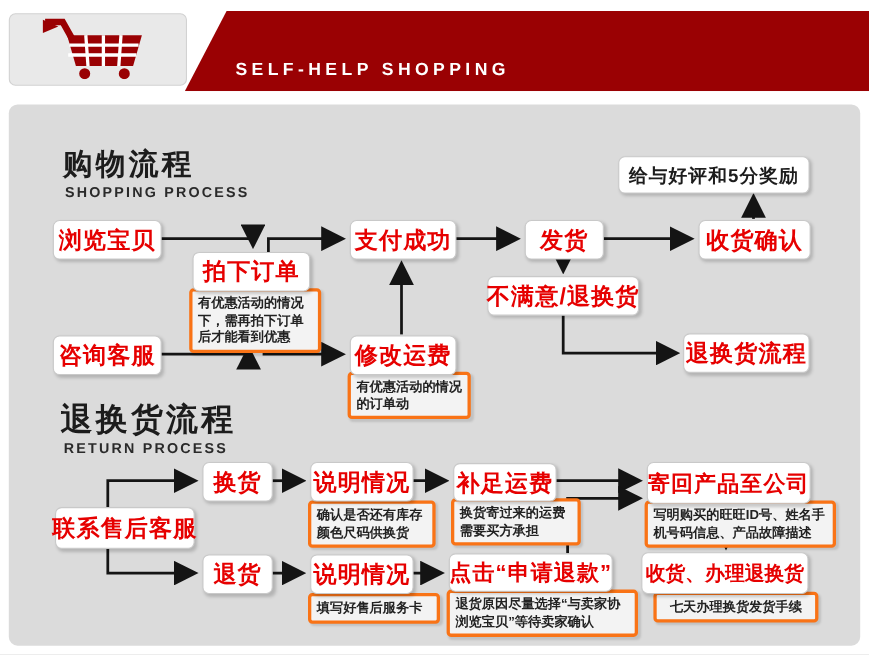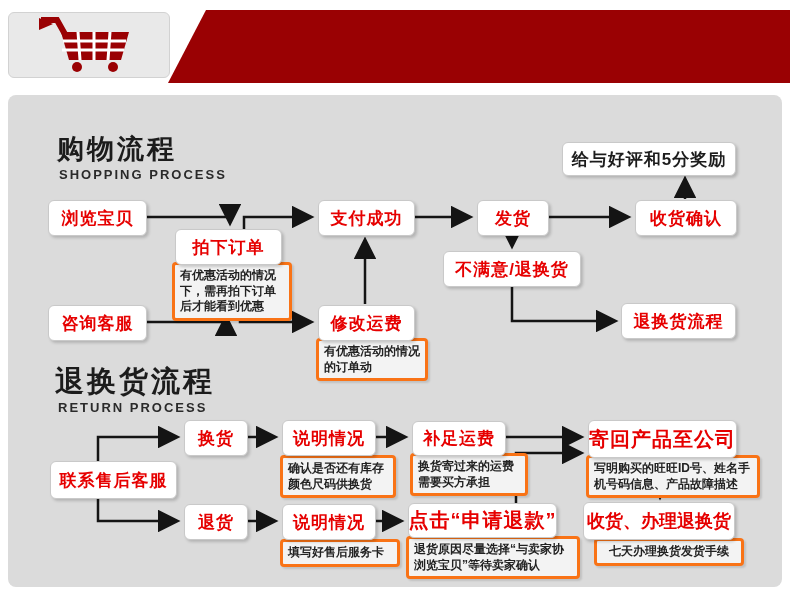--- a/index.html
+++ b/index.html
@@ -40,21 +40,21 @@
     position:absolute;color:#1c1c1c;font-weight:bold;letter-spacing:3px;
   }
   .section-sub{
     position:absolute;color:#2a2a2a;font-weight:bold;font-size:13px;letter-spacing:2px;
   }
   
   .node{
     position:absolute;background:#ffffff;border:1px solid #c9c9c9;border-radius:6px;
     box-shadow:2px 2px 3px rgba(0,0,0,0.18);
     display:flex;align-items:center;justify-content:center;
-    color:#e60000;font-weight:bold;font-size:17px;letter-spacing:1px;
+    color:#e60000;font-weight:bold;font-size:21px;letter-spacing:1px;
     white-space:nowrap;
   }
   .node.black{color:#1c1c1c;}
   .node.big{font-size:20px;}
   .note{
     position:absolute;background:#f3f3f3;border:3px solid #f97316;border-radius:4px;
     box-shadow:2px 2px 2px rgba(0,0,0,0.12);
     color:#222222;font-weight:bold;font-size:12px;line-height:1.3;
     padding:3px 5px;white-space:pre-line;
   }
@@ -71,20 +71,21 @@
         <path d="M8 6 L24 6 L33 22" stroke="#9a0103" stroke-width="6" fill="none"></path>
         <path d="M28 18 L96 18 L88 46 L36 46 Z" fill="#9a0103"></path>
         <path d="M30 27 L93 27 M29 36 L91 36" stroke="#ffffff" stroke-width="3"></path>
         <path d="M45 18 L47 46 M61 18 L61 46 M77 18 L75 46" stroke="#ffffff" stroke-width="3"></path>
         <circle cx="44" cy="53" r="5" fill="#9a0103"></circle>
         <circle cx="80" cy="53" r="5" fill="#9a0103"></circle>
       </svg>
     </span>
   </div>
   <div class="banner">
+    <div class="banner-sub">SELF-HELP SHOPPING</div>
   </div>
 </div>
 
 <div class="board"></div>
 
 <div class="section-title" style="left:57px;top:131px;font-size:27px;">购物流程</div>
 <div class="section-sub" style="left:59px;top:167px;">SHOPPING PROCESS</div>
 <div class="section-title" style="left:55px;top:362px;font-size:29px;">退换货流程</div>
 <div class="section-sub" style="left:58px;top:400px;">RETURN PROCESS</div>
 

